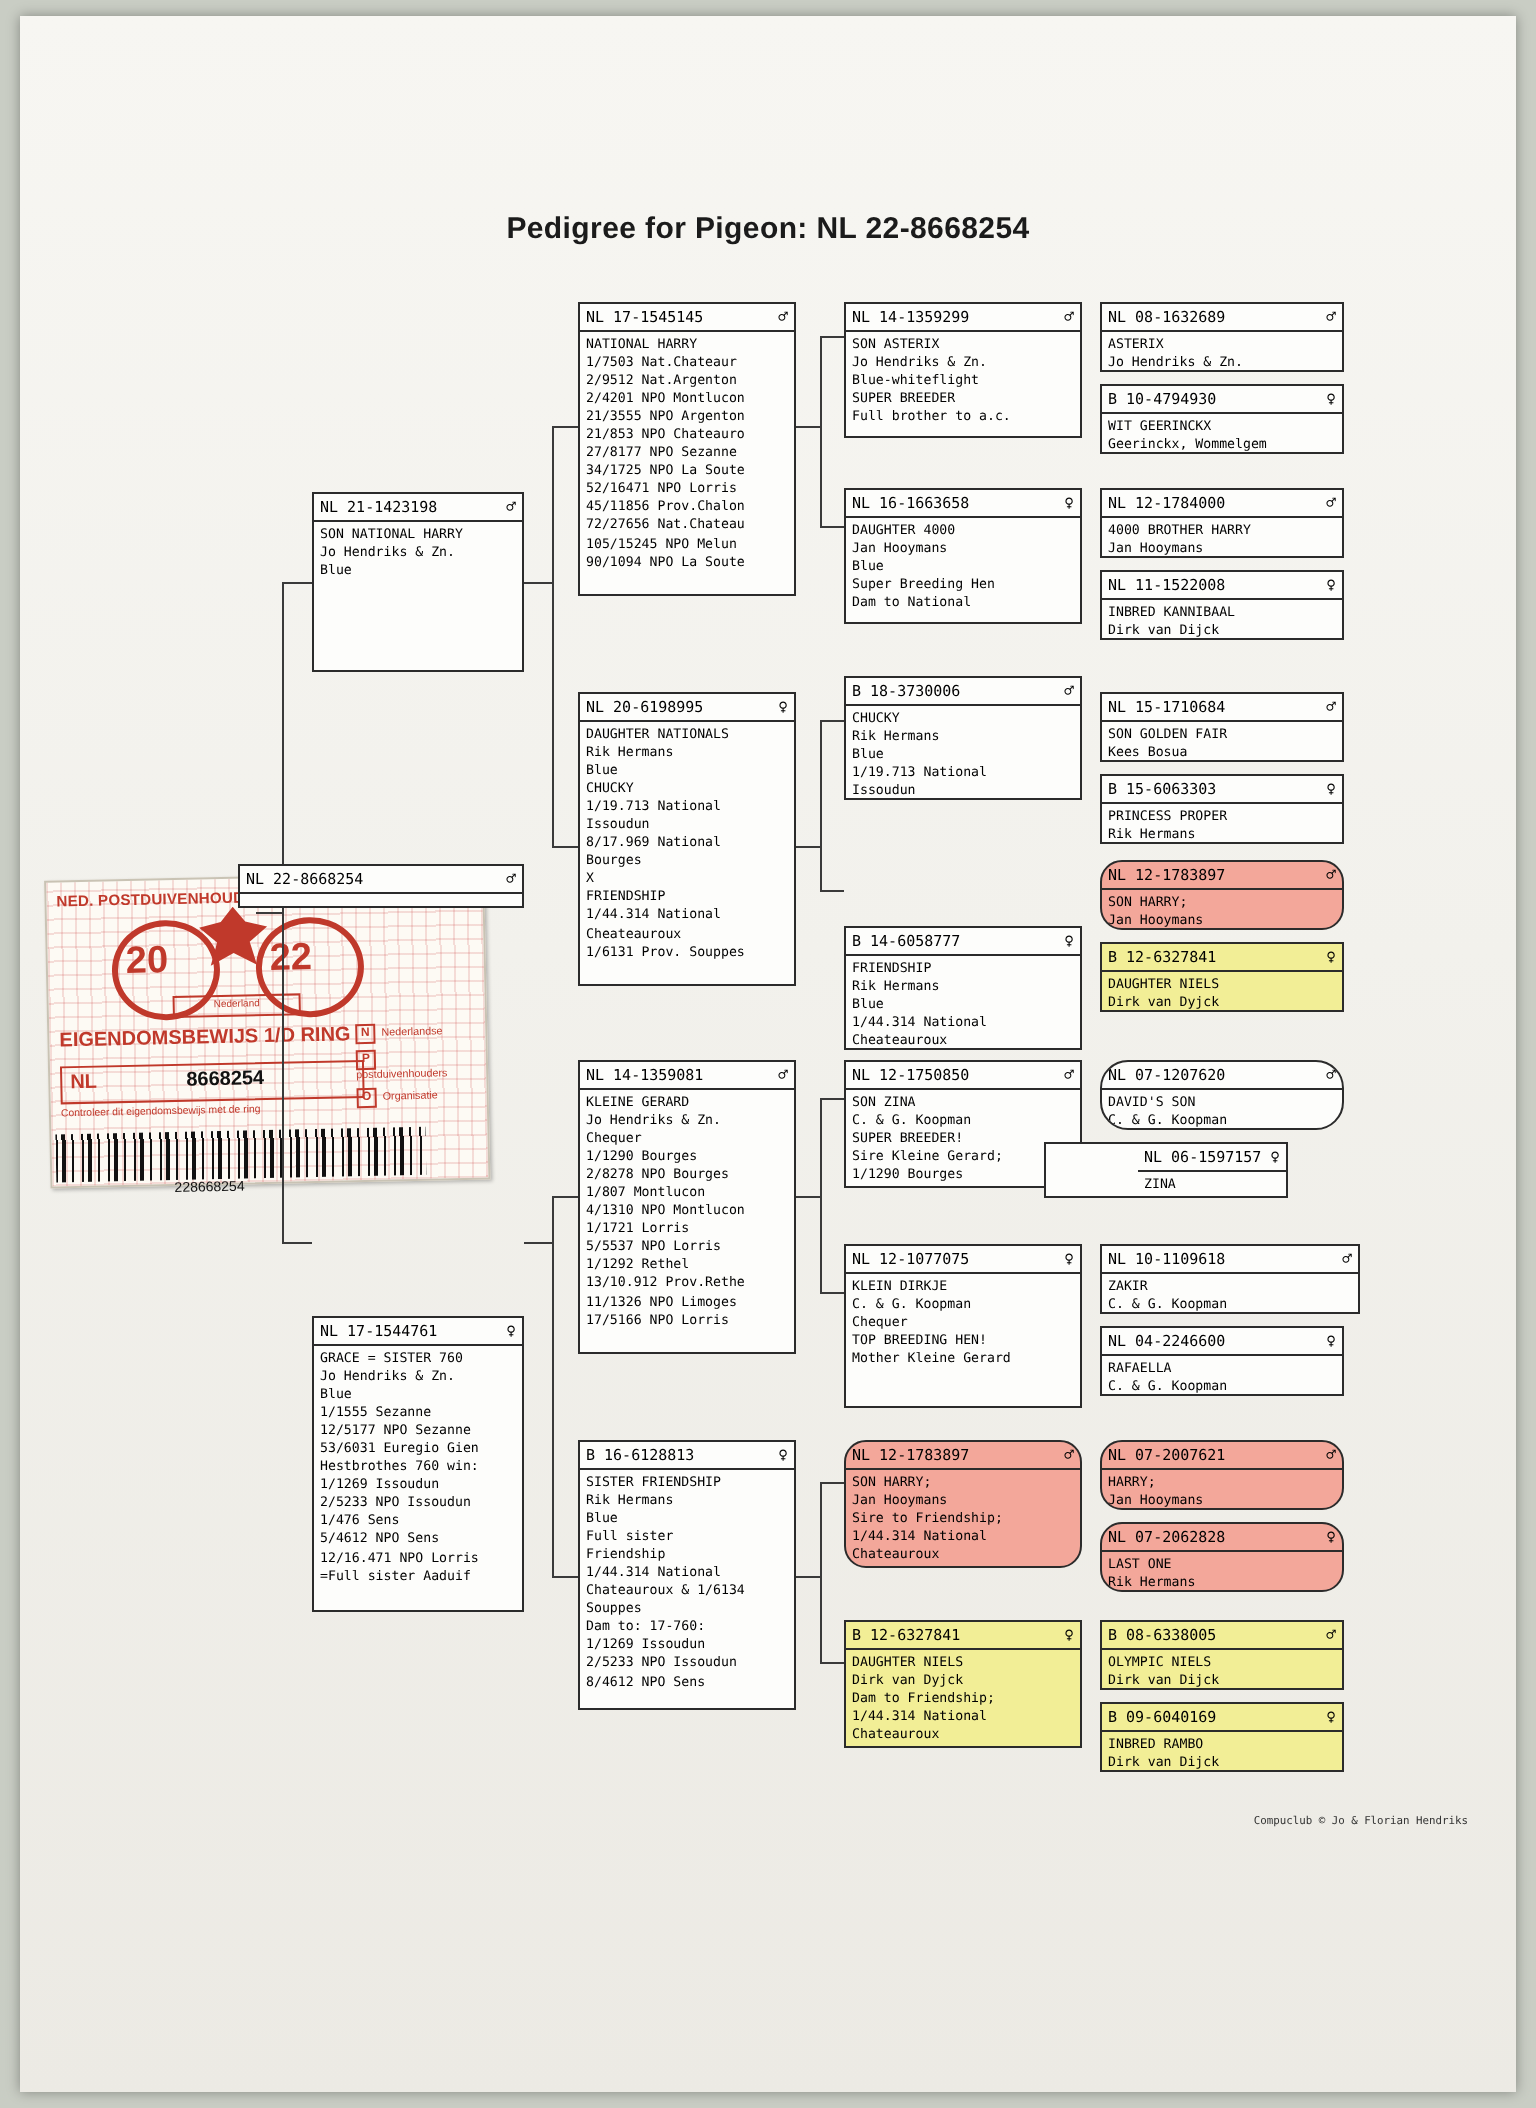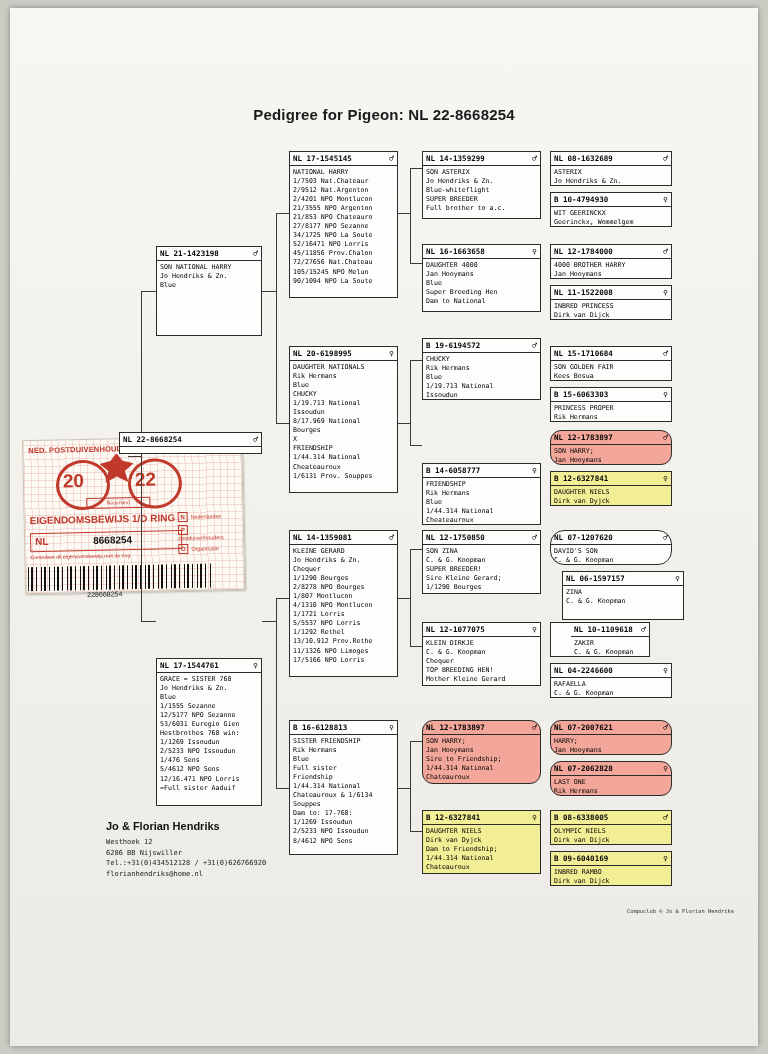--- a/index.html
+++ b/index.html
@@ -28,21 +28,21 @@
     border:1px solid #2b2b2b;
     background:#fdfdfb;
     box-sizing:border-box;
     overflow:hidden;
   }
   .bx .hdr{
     display:flex;align-items:center;
     border-bottom:1px solid #2b2b2b;
     height:13px;line-height:13px;
     font-size:7.5px;padding:0 3px;
-    font-weight:bold;
+    font-weight:normal;
   }
   .bx .hdr .sex{margin-left:auto;font-size:8px;}
   .bx .body{
     font-size:6.6px;line-height:9.1px;
     padding:1.5px 3px 0 3px;
     white-space:pre-line;
   }
   .pink{background:#f3a79a;border-radius:11px;}
   .yellow{background:#f2ee96;}
   .white{background:#fdfdfb;}
@@ -307,21 +307,21 @@
     </div>
     <div class="body">DAUGHTER 4000
 Jan Hooymans
 Blue
 Super Breeding Hen
 Dam to National</div>
   </div>
 
   <div class="bx white" style="left:412px;top:330px;width:119px;height:62px;">
     <div class="hdr">
-      <span>B    19-6194572</span>
+      <span>B    18-3730006</span>
       <span class="sex">♂</span>
     </div>
     <div class="body">CHUCKY
 Rik Hermans
 Blue
 1/19.713 National
 Issoudun</div>
   </div>
 
   <div class="bx white" style="left:412px;top:422px;width:119px;height:62px;margin-top:33px;">
@@ -341,21 +341,21 @@
       <span>NL   12-1750850</span>
       <span class="sex">♂</span>
     </div>
     <div class="body">SON ZINA
 C. &amp; G. Koopman
 SUPER BREEDER!
 Sire Kleine Gerard;
 1/1290 Bourges</div>
   </div>
 
-  <div class="bx white" style="left:412px;top:614px;width:119px;height:64px;">
+  <div class="bx white" style="left:412px;top:614px;width:119px;height:82px;">
     <div class="hdr">
       <span>NL   12-1077075</span>
       <span class="sex">♀</span>
     </div>
     <div class="body">KLEIN DIRKJE
 C. &amp; G. Koopman
 Chequer
 TOP BREEDING HEN!
 Mother Kleine Gerard</div>
   </div>
@@ -407,21 +407,21 @@
       <span class="sex">♂</span>
     </div>
     <div class="body">4000 BROTHER HARRY
 Jan Hooymans</div>
   </div>
   <div class="bx white" style="left:540px;top:277px;width:122px;height:35px;">
     <div class="hdr">
       <span>NL   11-1522008</span>
       <span class="sex">♀</span>
     </div>
-    <div class="body">INBRED PRINCESS
+    <div class="body">INBRED KANNIBAAL
 Dirk van Dijck</div>
   </div>
 
   <div class="bx white" style="left:540px;top:338px;width:122px;height:35px;">
     <div class="hdr">
       <span>NL   15-1710684</span>
       <span class="sex">♂</span>
     </div>
     <div class="body">SON GOLDEN FAIR
 Kees Bosua</div>
@@ -453,30 +453,30 @@
   </div>
 
   <div class="bx white" style="left:540px;top:522px;width:122px;height:35px;border-radius:14px;">
     <div class="hdr">
       <span>NL   07-1207620</span>
       <span class="sex">♂</span>
     </div>
     <div class="body">DAVID'S SON
 C. &amp; G. Koopman</div>
   </div>
-  <div class="bx white" style="left:552px;top:563px;width:122px;height:49px;">
+  <div class="bx white" style="left:512px;top:563px;width:122px;height:28px;padding-left:46px;">
     <div class="hdr">
       <span>NL   06-1597157</span>
       <span class="sex">♀</span>
     </div>
     <div class="body">ZINA
 C. &amp; G. Koopman</div>
   </div>
 
-  <div class="bx white" style="left:540px;top:614px;width:100px;height:35px;padding-left:20px;">
+  <div class="bx white" style="left:540px;top:614px;width:130px;height:35px;">
     <div class="hdr">
       <span>NL   10-1109618</span>
       <span class="sex">♂</span>
     </div>
     <div class="body">ZAKIR
 C. &amp; G. Koopman</div>
   </div>
   <div class="bx white" style="left:540px;top:655px;width:122px;height:35px;">
     <div class="hdr">
       <span>NL   04-2246600</span>
@@ -513,22 +513,15 @@
   </div>
   <div class="bx yellow" style="left:540px;top:843px;width:122px;height:35px;">
     <div class="hdr">
       <span>B    09-6040169</span>
       <span class="sex">♀</span>
     </div>
     <div class="body">INBRED RAMBO
 Dirk van Dijck</div>
   </div>
 
-  <div id="breeder">
-    <div class="bname">Jo &amp; Florian Hendriks</div>
-    <div class="bline">Westhoek 12</div>
-    <div class="bline">6286 BB  Nijswiller</div>
-    <div class="bline">Tel.:+31(0)434512128 / +31(0)626766920</div>
-    <div class="bline">florianhendriks@home.nl</div>
-  </div>
 
   <div id="credit">Compuclub © Jo &amp; Florian Hendriks</div>
 </div>
 
 </body></html>

